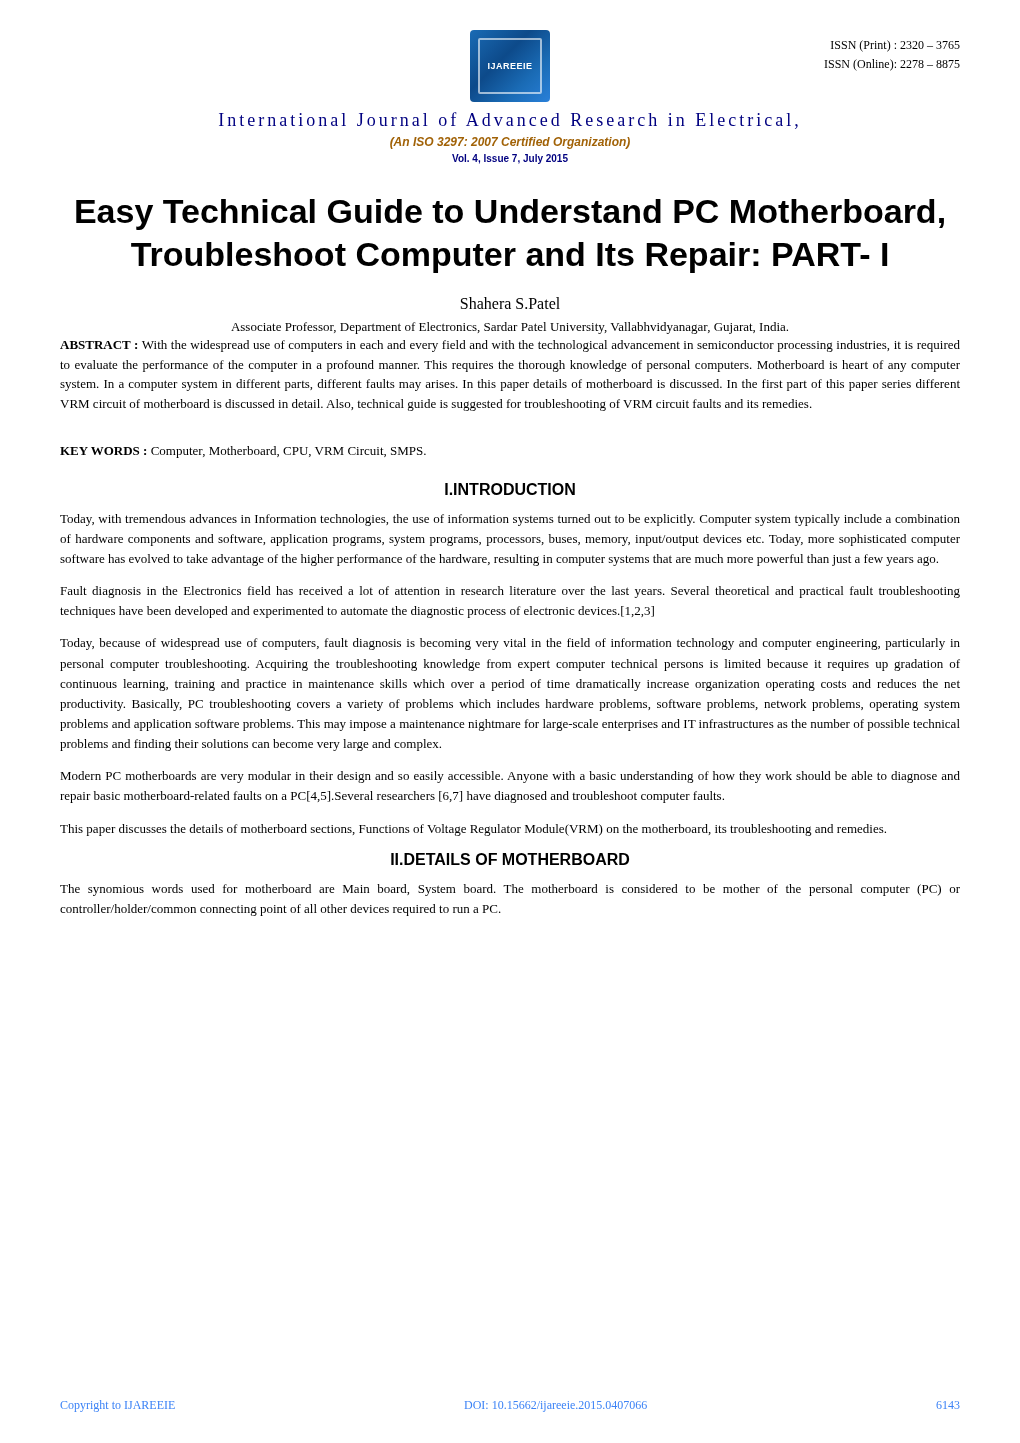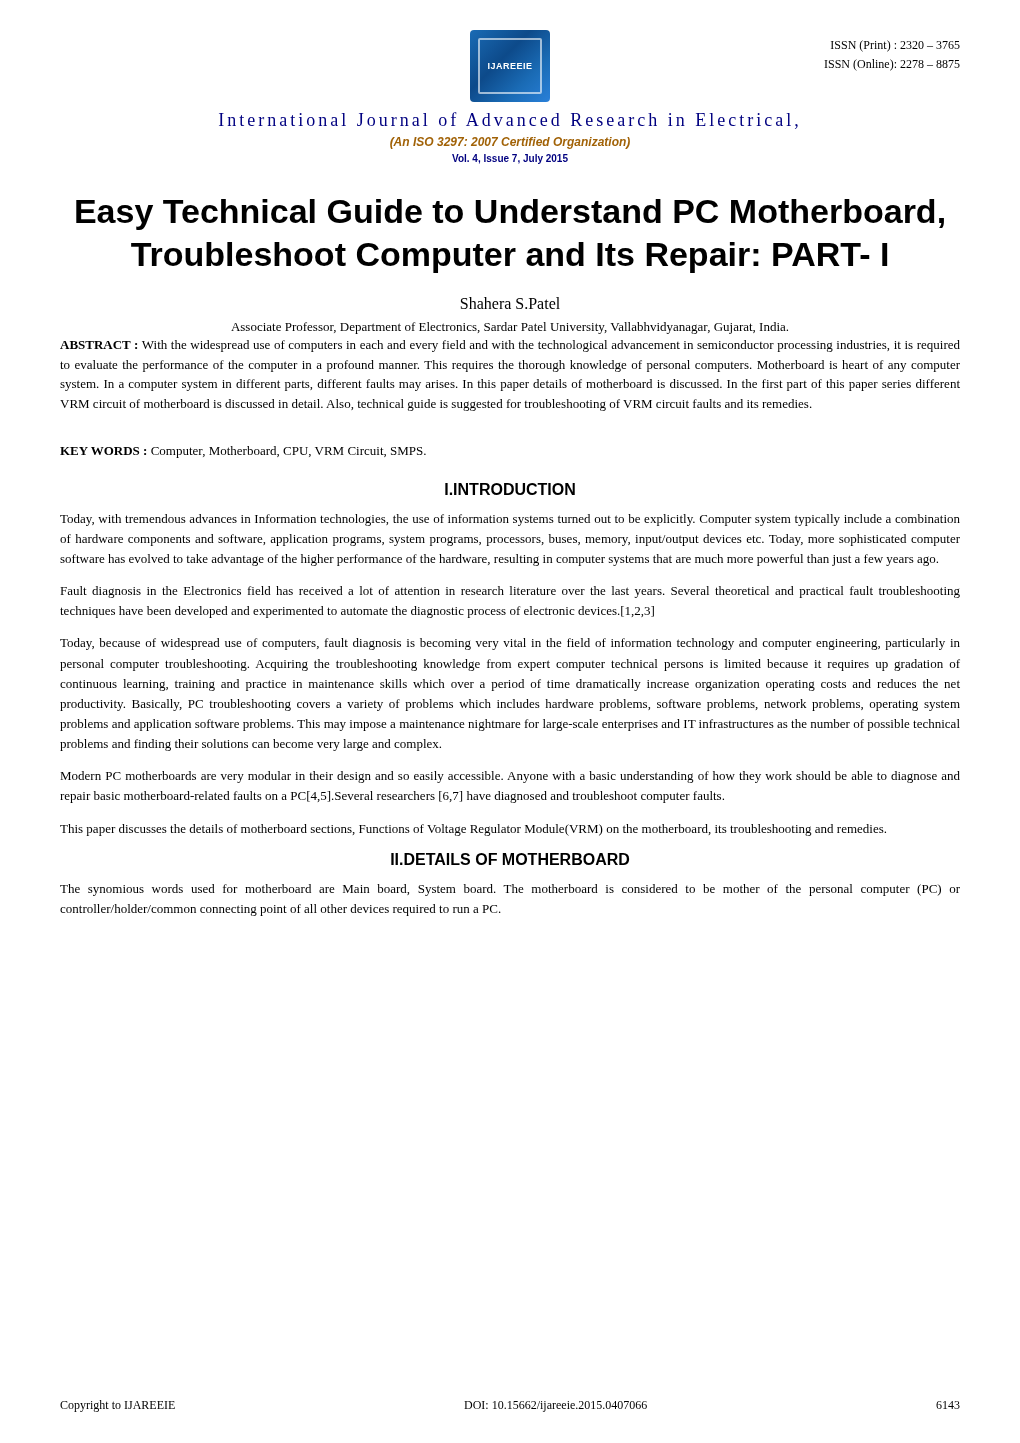--- a/index.html
+++ b/index.html
@@ -145,21 +145,21 @@
     }
 
     .footer-bar {
       position: absolute;
       bottom: 30px;
       left: 60px;
       right: 60px;
       display: flex;
       justify-content: space-between;
       font-size: 12px;
-      color: #000000;
+      color: #3b82f6;
     }
   </style>
 </head>
 <body>
 
 <div class="issn-block">
   <div>ISSN (Print)  : 2320 – 3765</div>
   <div>ISSN (Online): 2278 – 8875</div>
 </div>
 

